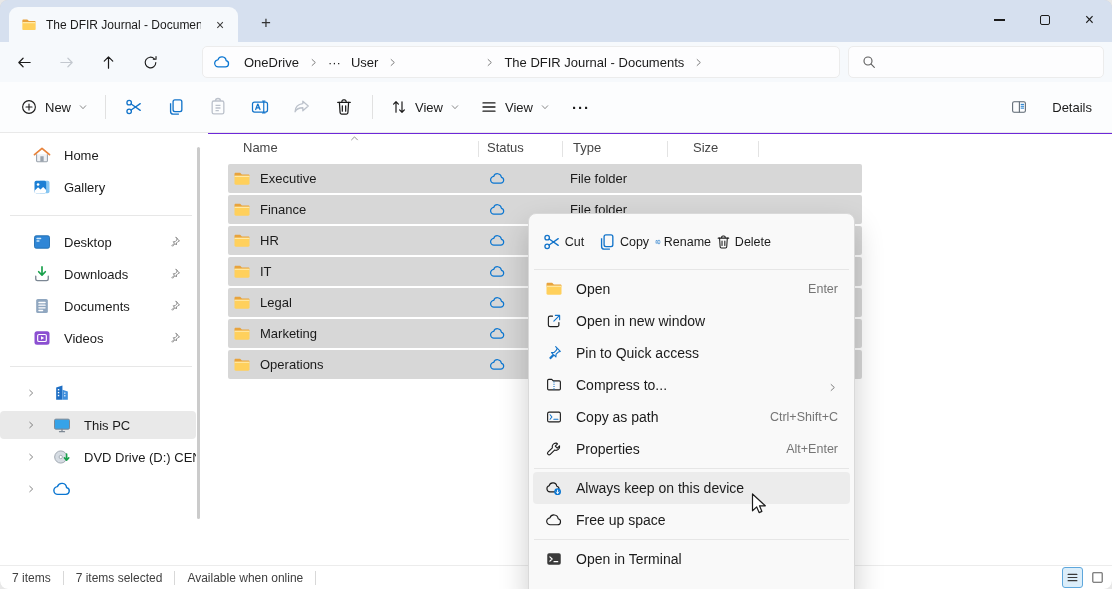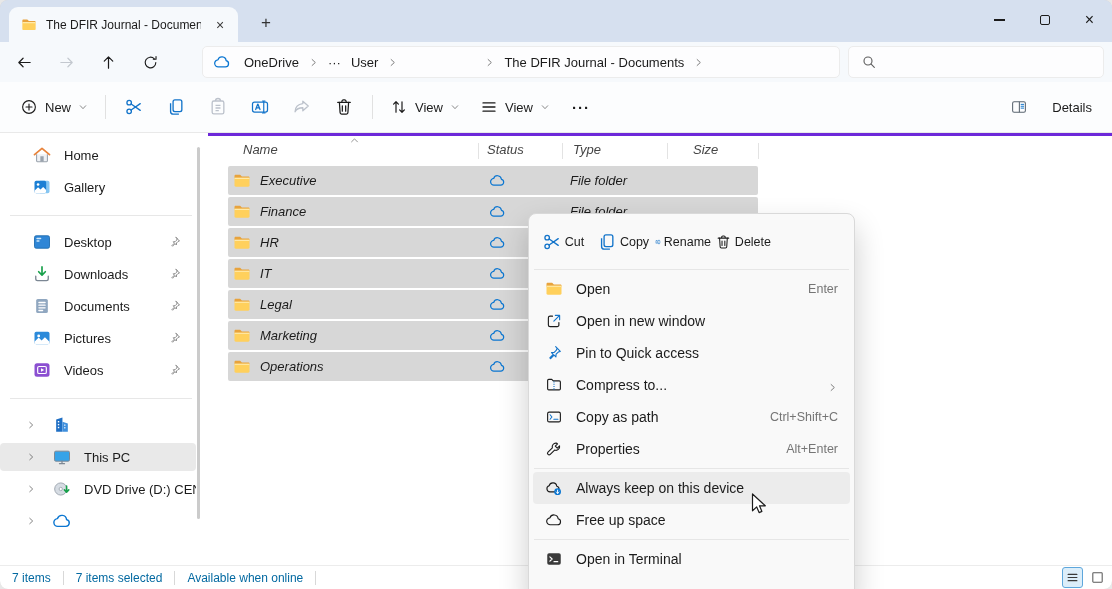--- a/index.html
+++ b/index.html
@@ -68,29 +68,29 @@
   .side-sep { height:1px; background:#e7e7e7; margin:14px 14px 12px 10px; }
   .side-scroll { position:absolute; left:197px; top:14px; width:3px; height:372px; background:#cbcbcb; border-radius:2px; }
 
   
   .content { position:absolute; left:208px; top:0; right:0; height:100%; }
   .list-header { position:relative; height:29px; font-size:13px; color:#454545; }
   .hcol { position:absolute; top:6px; }
   .hsep { position:absolute; top:7px; width:1px; height:16px; background:#e3e3e3; }
   .sort-caret { position:absolute; left:141px; top:-1px; width:11px; height:11px; }
   .rows { position:absolute; left:20px; top:30px; }
-  .frow { position:relative; width:530px; height:29px; margin-bottom:2px; border-radius:2px; display:flex; align-items:center; font-size:13px; }
+  .frow { position:relative; width:634px; height:29px; margin-bottom:2px; border-radius:2px; display:flex; align-items:center; font-size:13px; }
   .frow.sel { background:#d7d7d7; }
   .frow .f-ic { width:18px; height:18px; margin-left:5px; margin-right:9px; flex:0 0 auto; }
   .frow .f-status { position:absolute; left:261px; width:17px; height:17px; }
   .frow .f-type { position:absolute; left:342px; }
 
   
   .statusbar { position:absolute; left:0; bottom:0; width:100%; height:24px; background:#fff; border-top:1px solid #ececec;
-               display:flex; align-items:center; font-size:12px; color:#0369a1; padding-left:12px; }
+               display:flex; align-items:center; font-size:12px; color:#404040; padding-left:12px; }
   .sb-sep { width:1px; height:14px; background:#d8d8d8; margin:0 12px; }
   .sb-views { position:absolute; right:4px; top:1px; display:flex; align-items:center; gap:4px; }
   .sb-view { width:21px; height:21px; display:flex; align-items:center; justify-content:center; border-radius:3px; border:1px solid transparent; }
   .sb-view.active { background:#dceefa; border-color:#5ea7dc; }
   .sb-view .ic { width:15px; height:15px; }
 
   
   .ctxmenu { position:absolute; left:528px; top:213px; width:327px; background:#f9f9f9; border:1px solid #d9d9d9;
              border-radius:8px; box-shadow:0 14px 30px rgba(0,0,0,.20); z-index:50; padding:4px 4px 26px 4px; }
   .quickrow { display:flex; padding-left:2px; height:48px; }
@@ -404,35 +404,20 @@
             </svg>
           </span>
           <span class="side-label">Documents</span>
           <span class="side-pin">
             <svg viewBox="0 0 24 24" fill="none" stroke="#6e6e6e" stroke-width="1.7" stroke-linecap="round" stroke-linejoin="round">
               <path d="M13.7 4.3l6 6-2.5.8-2.6 2.6-.3 3.4-2.2-2.2-4.4 4.4-1-1 4.4-4.4-2.2-2.2 3.4-.3 2.6-2.6.8-2.5z"></path>
             </svg>
           </span>
         </div>
 
-        <div class="side-item">
-          <span class="s-ic">
-            <svg viewBox="0 0 24 24">
-              <rect x="3" y="4.5" width="18" height="15" rx="2" fill="#2b8ada"></rect>
-              <circle cx="8" cy="9.5" r="1.7" fill="#fff"></circle>
-              <path d="M3 16.5l5-5 3.5 3.5 4-4 5.5 5.5v1a2 2 0 0 1-2 2H5a2 2 0 0 1-2-2v-1z" fill="#fff"></path>
-            </svg>
-          </span>
-          <span class="side-label">Pictures</span>
-          <span class="side-pin">
-            <svg viewBox="0 0 24 24" fill="none" stroke="#6e6e6e" stroke-width="1.7" stroke-linecap="round" stroke-linejoin="round">
-              <path d="M13.7 4.3l6 6-2.5.8-2.6 2.6-.3 3.4-2.2-2.2-4.4 4.4-1-1 4.4-4.4-2.2-2.2 3.4-.3 2.6-2.6.8-2.5z"></path>
-            </svg>
-          </span>
-        </div>
 
 
         <div class="side-item">
           <span class="s-ic">
             <svg viewBox="0 0 24 24">
               <rect x="3" y="4" width="18" height="16" rx="3" fill="#8b4fd1"></rect>
               <rect x="6.8" y="7.8" width="10.4" height="8.4" rx="1.6" fill="none" stroke="#fff" stroke-width="1.4"></rect>
               <path d="M10.8 9.8l3.8 2.2-3.8 2.2z" fill="#fff"></path>
             </svg>
           </span>
@@ -509,21 +494,21 @@
             <svg viewBox="0 0 24 24" fill="none" stroke="#0b76d1" stroke-width="1.7" stroke-linejoin="round" stroke-linecap="round">
               <path d="M7.2 18.4h9.4a4.1 4.1 0 0 0 .9-8.1A5.6 5.6 0 0 0 6.6 9.1a4.6 4.6 0 0 0 .6 9.3z"></path>
             </svg>
           </span>
           <span class="side-label"></span>
         </div>
 
       <div class="side-scroll"></div>
     </div>
 
-    <div class="content" style="border-top:3px solid #6d28d9;font-style:italic;">
+    <div class="content" style="border-top:1px solid #6d28d9;">
       <div class="list-header">
         <span class="sort-caret">
             <svg viewBox="0 0 24 24" fill="none" stroke="#8a8a8a" stroke-width="2">
               <path d="M5 15.5l7-7 7 7"></path>
             </svg>
           </span>
         <span class="hcol" style="left:35px">Name</span>
         <span class="hcol" style="left:279px">Status</span>
         <span class="hcol" style="left:365px">Type</span>
         <span class="hcol" style="left:485px">Size</span>

